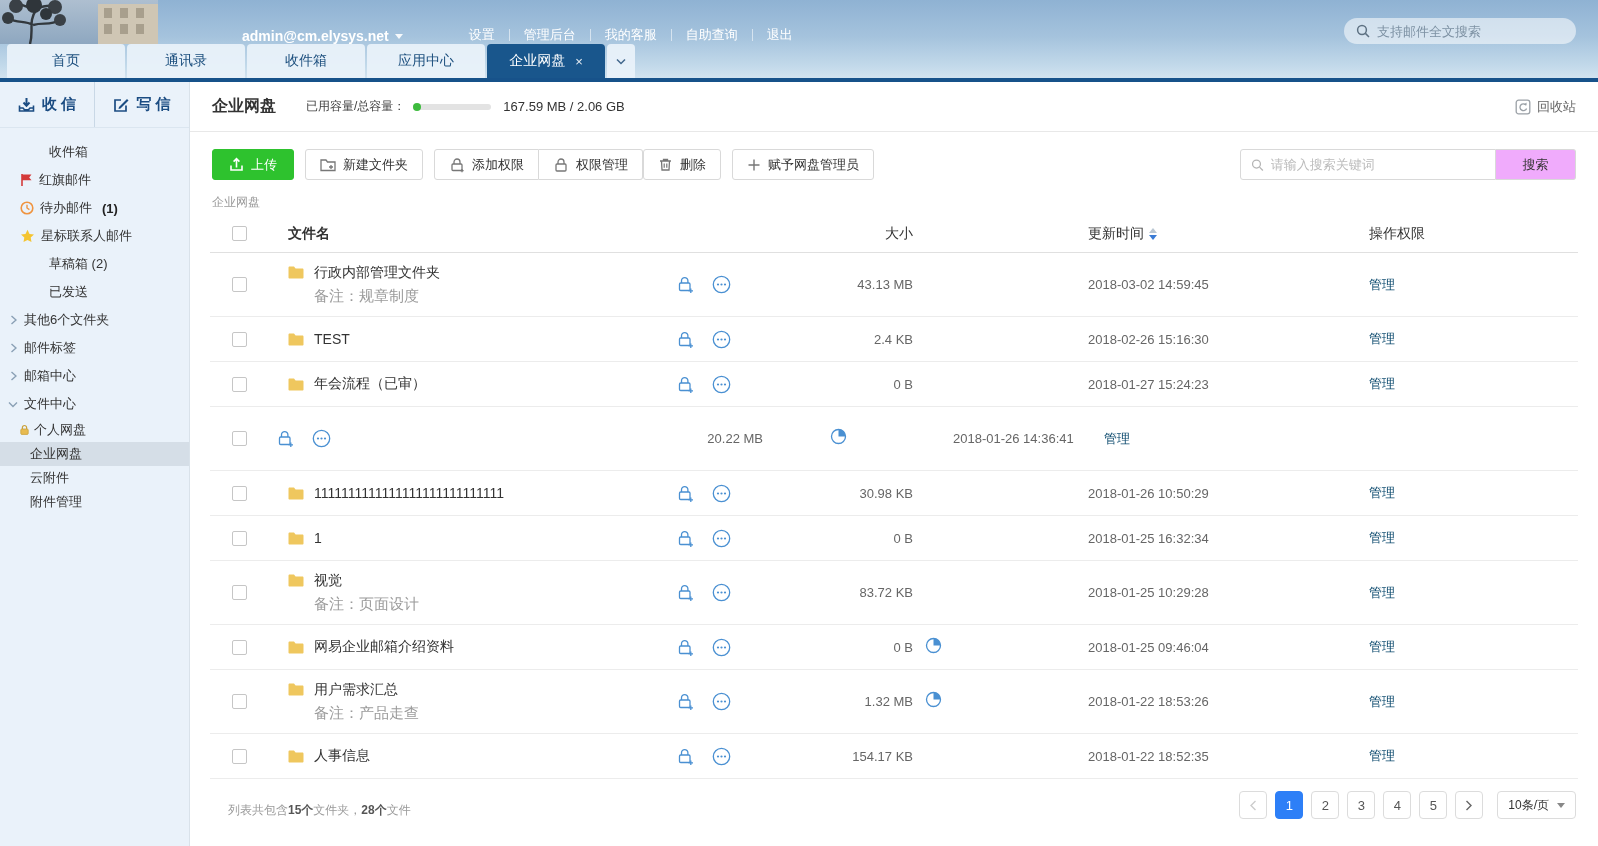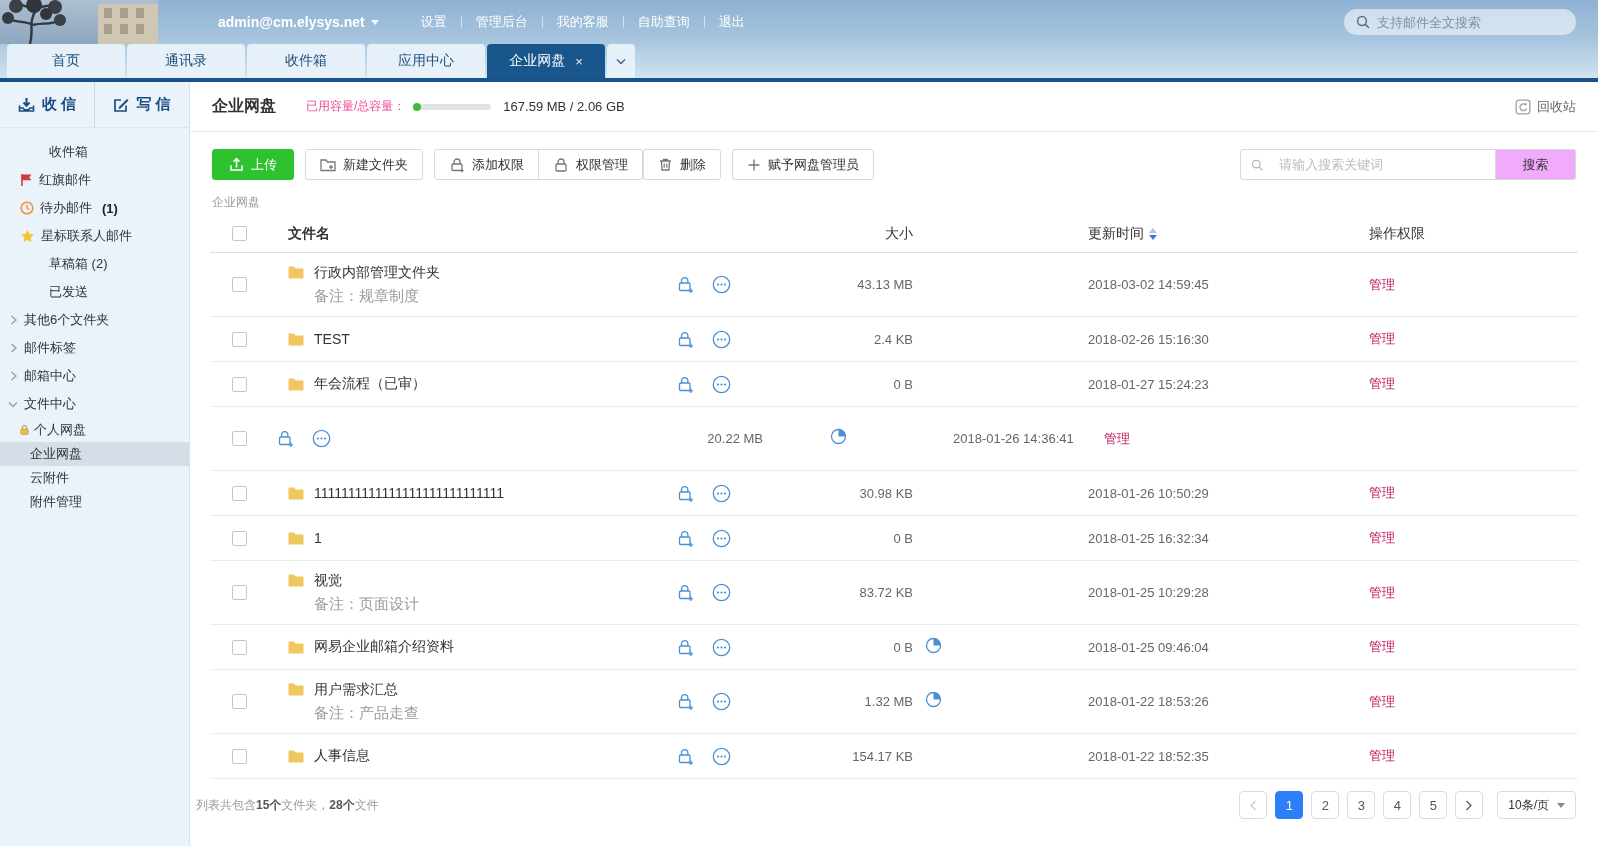--- a/index.html
+++ b/index.html
@@ -4,21 +4,21 @@
 <style>
   * { margin:0; padding:0; box-sizing:border-box; }
   html,body { background:#fff; }
   body { font-family:"Liberation Sans","DejaVu Sans",sans-serif; }
   .page { width:1598px; height:846px; overflow:hidden; background:#fff; position:relative; }
 
   
   .hero { height:82px; position:relative;
     background:linear-gradient(180deg,#7fa 0%, #8fb2d3 0%, #a5c3dd 45%, #c2d9ea 80%, #d7e6f1 100%);
   }
-  .topbar { height:44px; display:flex; align-items:center; }
+  .topbar { height:44px; display:flex; align-items:flex-end;gap:24px; }
   .photo-thumb { width:158px; height:44px; flex:0 0 158px; overflow:hidden; }
   .account { display:flex; align-items:center; gap:6px; margin-left:60px; color:#fff; font-size:14px; font-weight:700; cursor:pointer; }
   .account .caret { width:0;height:0;border-left:4px solid transparent;border-right:4px solid transparent;border-top:5px solid #fff; opacity:.9; }
   .top-links { display:flex; align-items:center; margin-left:28px; }
   .top-link { color:#fff; font-size:13px; padding:0 14px; cursor:pointer; white-space:nowrap; }
   .top-sep { width:1px; height:12px; background:rgba(255,255,255,.55); }
   .top-search { margin-left:auto; margin-right:22px; width:232px; height:26px; border-radius:13px;
     background:rgba(255,255,255,.55); display:flex; align-items:center; padding:0 12px; gap:7px; }
   .top-search svg { flex:0 0 auto; }
   .top-search input { border:none; outline:none; background:transparent; font-size:13px; color:#41576b; width:100%; }
@@ -52,37 +52,37 @@
   .si-group { padding-left:8px; gap:6px; color:#333; }
   .si-sub { padding-left:30px; height:24px; gap:4px; }
   .si-sub.with-ico { padding-left:19px; }
   .side-item.selected { background:#d5dee7; }
   .chev { display:flex; width:10px; justify-content:center; color:#8aa0b5; font-size:10px; }
 
   
   .content { flex:1; background:#fff; display:flex; flex-direction:column; }
   .drive-header { height:50px; display:flex; align-items:center; padding:0 22px; border-bottom:1px solid #e8e8e8; }
   .drive-title { font-size:16px; font-weight:700; color:#333; margin-right:30px; }
-  .quota-label { font-size:12px; color:#ec4899; }
+  .quota-label { font-size:12px; color:#404040; }
   .quota-bar { width:78px; height:6px; border-radius:3px; background:#e3e3e3; margin:0 12px 0 8px; position:relative; }
   .quota-dot { position:absolute; left:0; top:-1px; width:8px; height:8px; border-radius:50%; background:#3dbb3d; }
   .quota-value { font-size:13px; color:#333; }
   .recycle { margin-left:auto; display:flex; align-items:center; gap:6px; font-size:13px; color:#666; cursor:pointer; }
 
   .toolbar { display:flex; align-items:center; margin:17px 22px 0 22px; }
   .btn { height:31px; display:inline-flex; align-items:center; gap:7px; padding:0 14px; font-size:13px;
     border:1px solid #d9d9d9; border-radius:3px; background:#fff; color:#333; cursor:pointer; white-space:nowrap; }
   .btn-green { background:#2ec22e; border-color:#2ec22e; color:#fff; padding:0 16px; }
   .btn + .btn, .btn-group { margin-left:11px; }
   .btn-group { display:inline-flex; }
   .btn-group .btn { margin-left:0; }
   .btn-group .btn + .btn { border-left:none; border-radius:0 3px 3px 0; }
   .btn-group .btn:first-child { border-radius:3px 0 0 3px; }
   .toolbar-search { margin-left:auto; display:flex; }
-  .search-box { width:256px; height:31px; border:1px solid #d9d9d9; border-radius:3px 0 0 3px; display:flex; align-items:center; gap:16px; padding:8px 10px; }
+  .search-box { width:256px; height:31px; border:1px solid #d9d9d9; border-radius:3px 0 0 3px; display:flex; align-items:center; gap:7px; padding:8px 10px; }
   .search-box input { border:none; outline:none; font-size:13px; color:#333; width:100%; }
   .search-box input::placeholder { color:#bbb; }
   .search-btn { width:80px; height:31px; border:1px solid #d9d9d9; border-left:none; border-radius:0 3px 3px 0;
     background:#f0abfc; font-size:13px; color:#333; display:flex; align-items:center; justify-content:center; cursor:pointer; }
 
   .breadcrumb { margin:14px 22px 0 22px; font-size:12px; color:#999; }
 
   
   .table { margin:4px 20px 0 20px; }
   .thead, .row { display:grid; grid-template-columns:58px 400px 95px 150px 40px 135px 265px 1fr; align-items:center; }
@@ -101,24 +101,24 @@
   .row.has-remark { min-height:64px; }
   .cell-name { padding-left:20px; }
   .name-line { display:flex; align-items:center; gap:10px; }
   .fname { font-size:14px; color:#333; cursor:pointer; white-space:nowrap; }
   .remark { margin-top:5px; padding-left:26px; font-size:15px; color:#9b9b9b; }
   .cell-actions { display:flex; align-items:center; gap:18px; padding-left:8px; }
   .act-ico { cursor:pointer; display:flex; }
   .cell-size { text-align:right; font-size:13px; color:#666; }
   .cell-pie { display:flex; justify-content:center; }
   .cell-date { font-size:13px; color:#666; }
-  .cell-perm { padding-left:16px; font-size:13px; color:#be185d; cursor:pointer; }
+  .cell-perm { padding-left:16px; font-size:13px; color:#0c4a6e; cursor:pointer; }
 
   
-  .tfoot { display:flex; align-items:center; margin:12px 22px 0 6px; }
+  .tfoot { display:flex; align-items:flex-end; margin:12px 22px 0 38px; }
   .summary { font-size:12px; color:#9b9b9b; }
   .summary b { color:#555; }
   .pager { margin-left:auto; display:flex; align-items:center; gap:8px; }
   .pg { min-width:28px; height:28px; border:1px solid #dcdcdc; border-radius:4px; background:#fff;
     display:flex; align-items:center; justify-content:center; font-size:13px; color:#555; cursor:pointer; }
   .pg.active { background:#2d7ff7; border-color:#2d7ff7; color:#fff; }
   .pg.disabled { color:#ccc; cursor:default; }
   .page-size { margin-left:6px; height:28px; border:1px solid #dcdcdc; border-radius:4px; background:#fff;
     display:flex; align-items:center; gap:8px; padding:0 10px; font-size:12px; color:#333; cursor:pointer; }
   .ps-caret { width:0;height:0;border-left:4px solid transparent;border-right:4px solid transparent;border-top:5px solid #888; }

